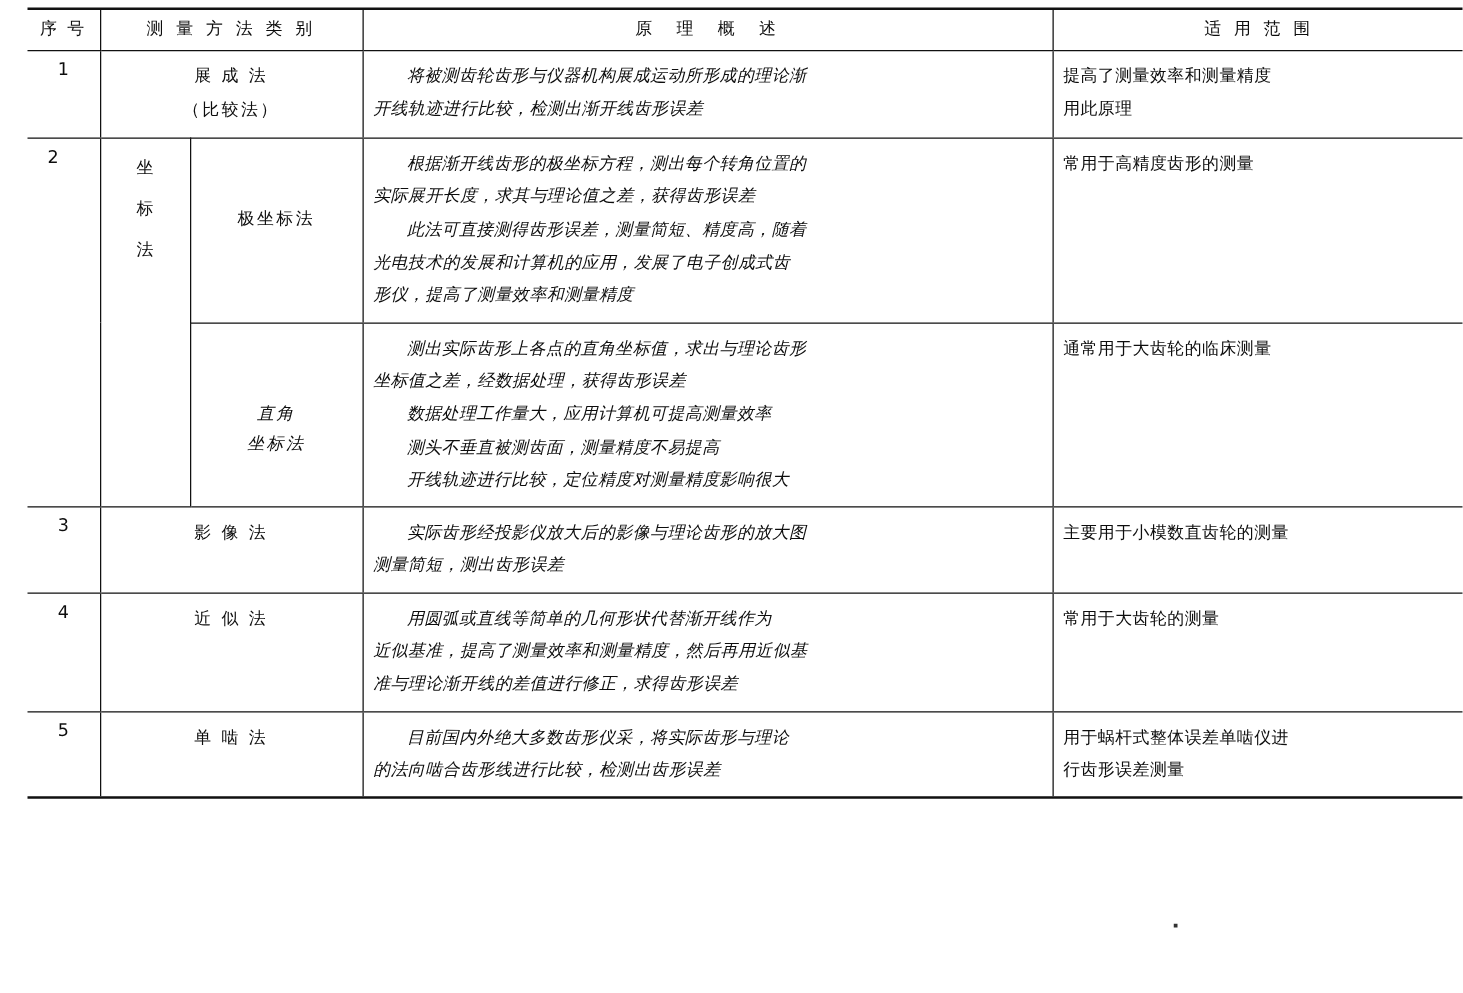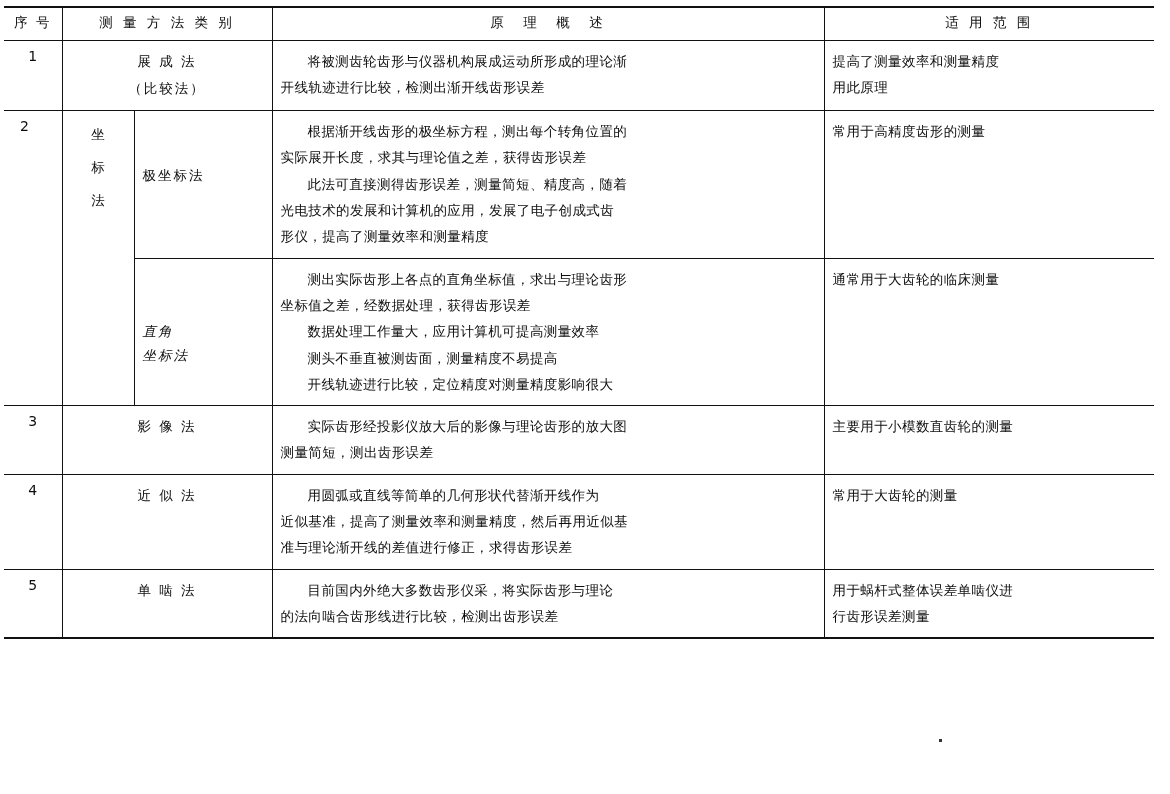--- a/index.html
+++ b/index.html
@@ -12,21 +12,21 @@
     height: 794px;
     font-family: "DejaVu Sans", "Liberation Sans", sans-serif;
     color: #0d0d0d;
     overflow: hidden;
   }
   .page {
     position: relative;
     width: 964px;
     height: 794px;
     box-sizing: border-box;
-    padding: 6px 10px 0 4px;
+    padding: 6px 10px 0 22px;
   }
   table.gear-table {
     width: 1150px;
     border-collapse: collapse;
     table-layout: fixed;
     font-size: 13.5px;
   }
   
   col.c-seq    { width: 58px; }
   col.c-cat    { width: 72px; }
@@ -94,30 +94,31 @@
 
   td.cat-vert {
     text-align: center;
     padding-top: 34px;
     line-height: 2.45;
     letter-spacing: 0;
   }
   td.cat-vert span { display: block; }
 
   td.sub {
-    text-align: left;
+    text-align: center;
     letter-spacing: 2px;
     line-height: 1.8;
   }
   td.sub .subline { display: block; }
 
   td.desc {
     line-height: 1.95;
     letter-spacing: 0.4px;
     text-align: left;
+    font-style: italic;
   }
   td.desc p {
     margin: 0;
   }
   td.desc p.indent {
     text-indent: 2em;
   }
 
   td.scope {
     line-height: 1.95;

